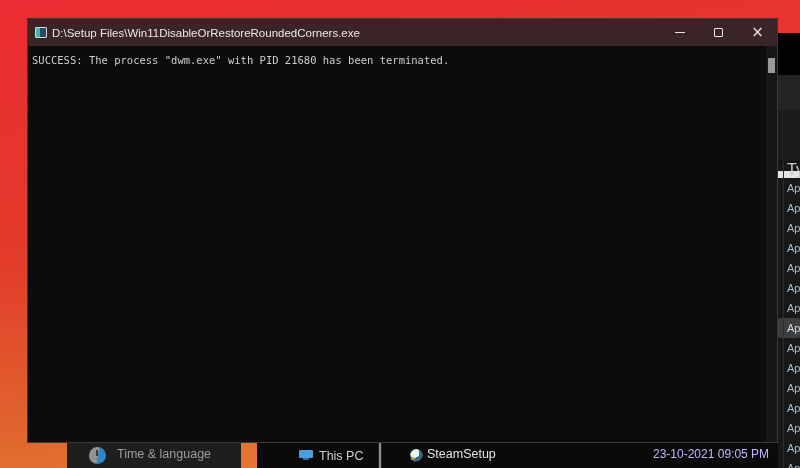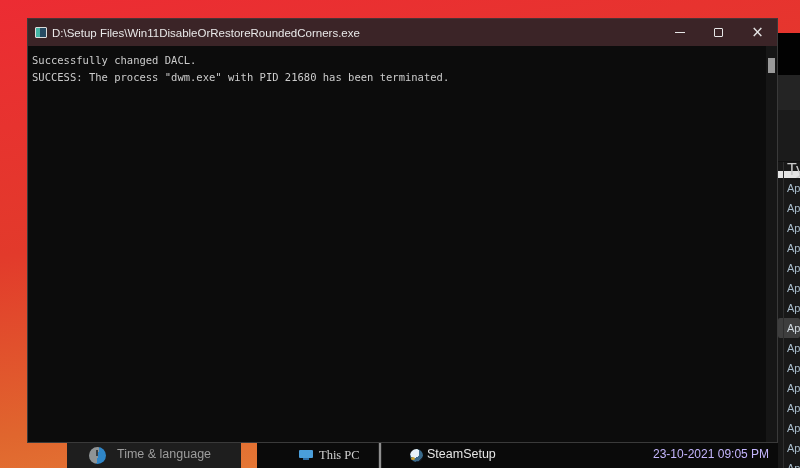--- a/index.html
+++ b/index.html
@@ -22,21 +22,21 @@
   .trow.selected { background:#3e3e3e; border-radius:2px; color:#cfd8df; }
 
   
   .settings-frag { position:absolute; left:67px; top:443px; width:174px; height:36px; background:#1e1e1e; }
   .clock-icon { position:absolute; left:22px; top:4px; width:17px; height:17px; border-radius:50%;
                 background:linear-gradient(100deg,#8f9496 52%,#2f86c8 52%); }
   .clock-icon::after { content:""; position:absolute; left:7px; top:3px; width:2px; height:6px; background:#3a3f42; }
   .settings-label { position:absolute; left:50px; top:0; height:25px; line-height:23px; font-size:12.5px; color:#9d9d9d; }
 
   .explorer-bottom { position:absolute; left:257px; top:443px; width:521px; height:25px; background:#0a0a0a; }
-  .thispc { position:absolute; left:42px; top:0; height:25px; display:flex; align-items:center; gap:6px;font-family:Liberation Serif, serif; }
+  .thispc { position:absolute; left:42px; top:0; height:25px; display:flex; align-items:center; gap:6px; }
   .monitor-icon { width:14px; height:11px; position:relative; }
   .monitor-icon .screen { position:absolute; left:0; top:0; width:14px; height:8px; background:#4a9edb; border-radius:1px; }
   .monitor-icon .stand  { position:absolute; left:4px; top:8px; width:6px; height:2px; background:#2e6da4; }
   .thispc-label { font-size:12.5px; color:#d0d0d0; }
   .divider-bar { position:absolute; left:121px; top:0; width:4px; height:25px; background:#8f8f8f; border-left:1px solid #222; border-right:1px solid #222; }
   .steam-row { position:absolute; left:150px; top:0; right:0; height:25px; }
   .steam-icon { position:absolute; left:3px; top:6px; width:13px; height:13px; border-radius:50%;
                 background:radial-gradient(circle at 35% 30%, #e8f3fa 0 38%, #3a6a8a 39% 70%, #1b2838 71%); }
   .steam-icon::after { content:""; position:absolute; left:1px; top:8px; width:4px; height:3px; background:#c9a435; border-radius:50%; }
   .steam-label { position:absolute; left:20px; top:0; height:25px; line-height:23px; font-size:12.5px; color:#e5e5e5; }
@@ -122,18 +122,18 @@
         </div>
       <div class="ctrl-btn">
           <span class="glyph-max"></span>
         </div>
       <div class="ctrl-btn">
           <span class="glyph-close">×</span>
         </div>
     </div>
   </div>
   <div class="console-body">
-    <div class="console-output" id="console-output"><div>Successfully changed DACL.</div><div>SUCCESS: The process "dwm.exe" with PID 21680 has been terminated.</div></div>
+    <div class="console-output" id="console-output"><div>SUCCESS: The process "dwm.exe" with PID 21680 has been terminated.</div></div>
     <div class="v-scrollbar">
       <div class="scroll-thumb"></div>
     </div>
   </div>
 </div>
 
 </body></html>

